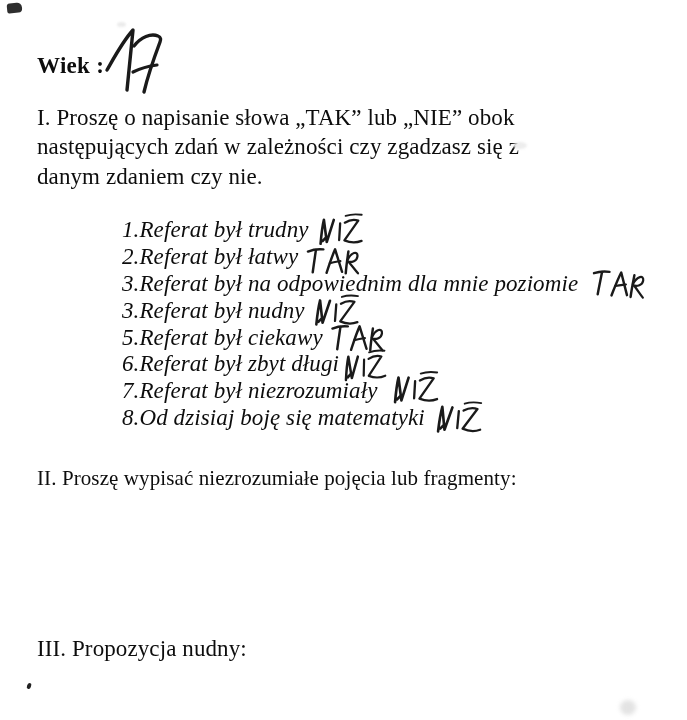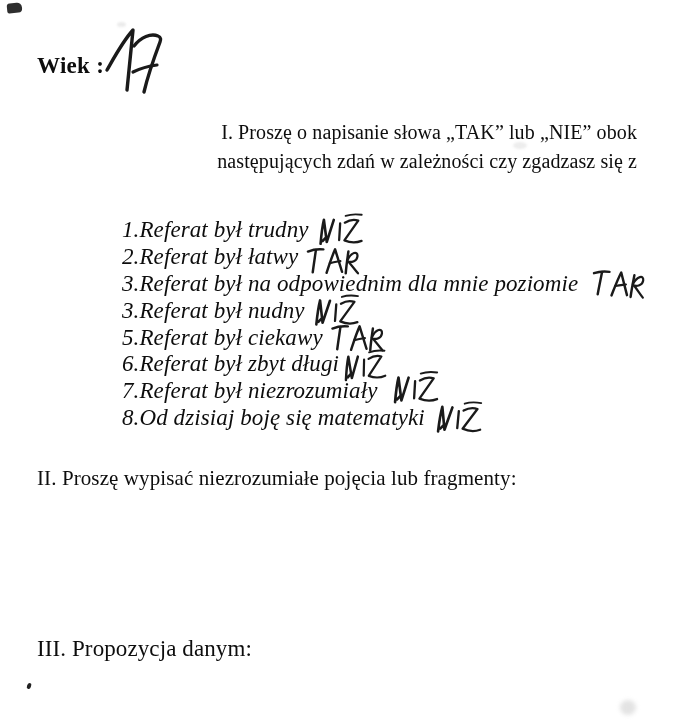--- a/index.html
+++ b/index.html
@@ -22,26 +22,25 @@
     letter-spacing: 0.3px;
   }
   .hw-age {
     position: absolute;
     left: 101px; top: 24px;
     width: 64px; height: 70px;
     overflow: visible;
   }
   .section-1 {
     position: absolute;
-    left: 37px; top: 118px;
+    left: 37px; top: 103px;
     width: 600px;
-    font-size: 20px;
+    font-size: 23px;
     line-height: 29.3px;
     letter-spacing: 0.1px;
-    text-align: right;
   }
   .q-list {
     position: absolute;
     left: 122px; top: 217px;
     width: 560px;
     font-style: italic;
   }
   .q-row {
     height: 26.9px;
     line-height: 26.9px;
@@ -133,20 +132,21 @@
   <div class="artifact smudge-c"></div>
 
   <span class="wiek-label">Wiek :</span>
   <svg class="hw-age" viewBox="0 0 60 70">
     <use href="#hw-17"></use>
   </svg>
 
   <div class="section-1">
     <div>I. Proszę o napisanie słowa „TAK” lub „NIE” obok</div>
     <div>następujących zdań w zależności czy zgadzasz się z</div>
+    <div>danym zdaniem czy nie.</div>
   </div>
 
   <div class="q-list">
       <div class="q-row">
         <span class="q-text">1.Referat był trudny</span>
         <svg class="hw-answer" viewBox="0 0 100 62">
           <use href="#hw-nie"></use>
           <title>NIE</title>
         </svg>
       </div>
@@ -198,18 +198,18 @@
           <use href="#hw-nie"></use>
           <title>NIE</title>
         </svg>
       </div>
     </div>
 
   <div class="artifact smudge-a"></div>
 
   <div class="section-2-title">II. Proszę wypisać niezrozumiałe pojęcia lub fragmenty:</div>
 
-  <div class="section-3-title">III. Propozycja danym:</div>
+  <div class="section-3-title">III. Propozycja nudny:</div>
   <div class="artifact dot-under-iii"></div>
 
   <div class="artifact smudge-b"></div>
 
 </div>
 
 </body></html>

